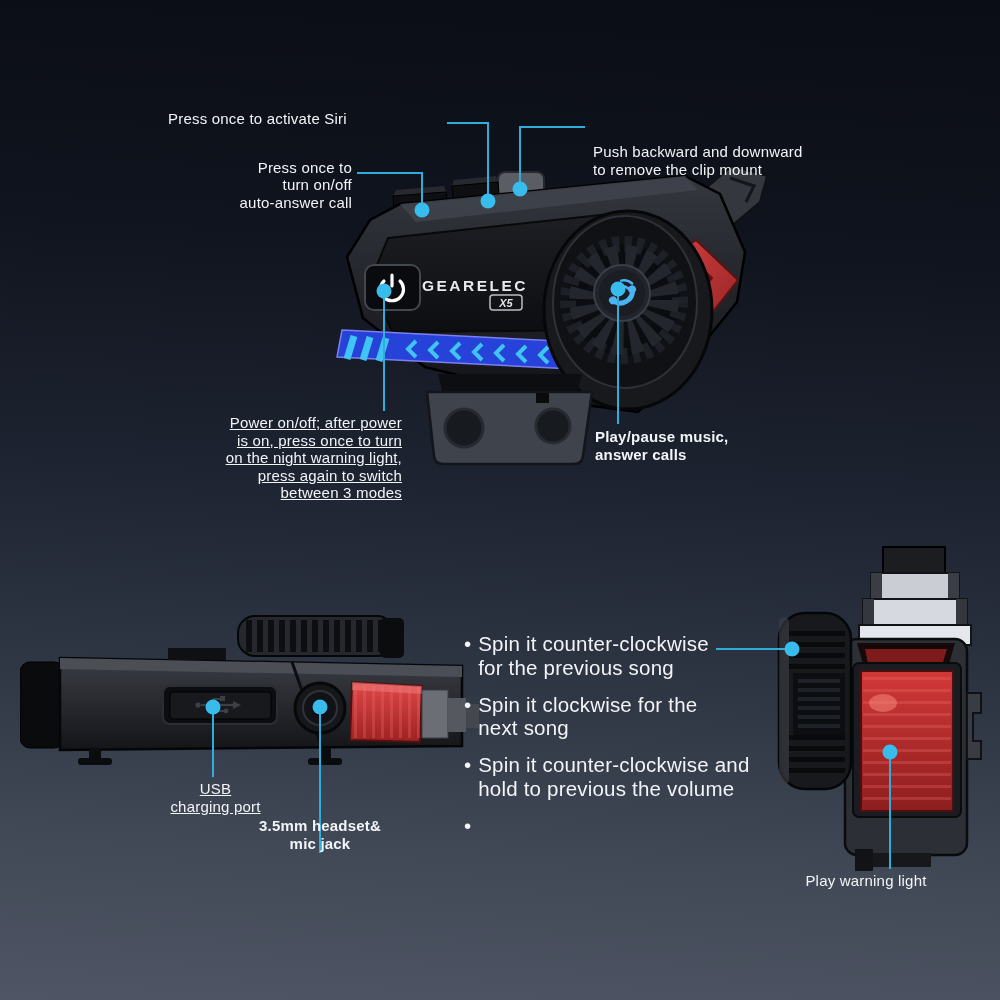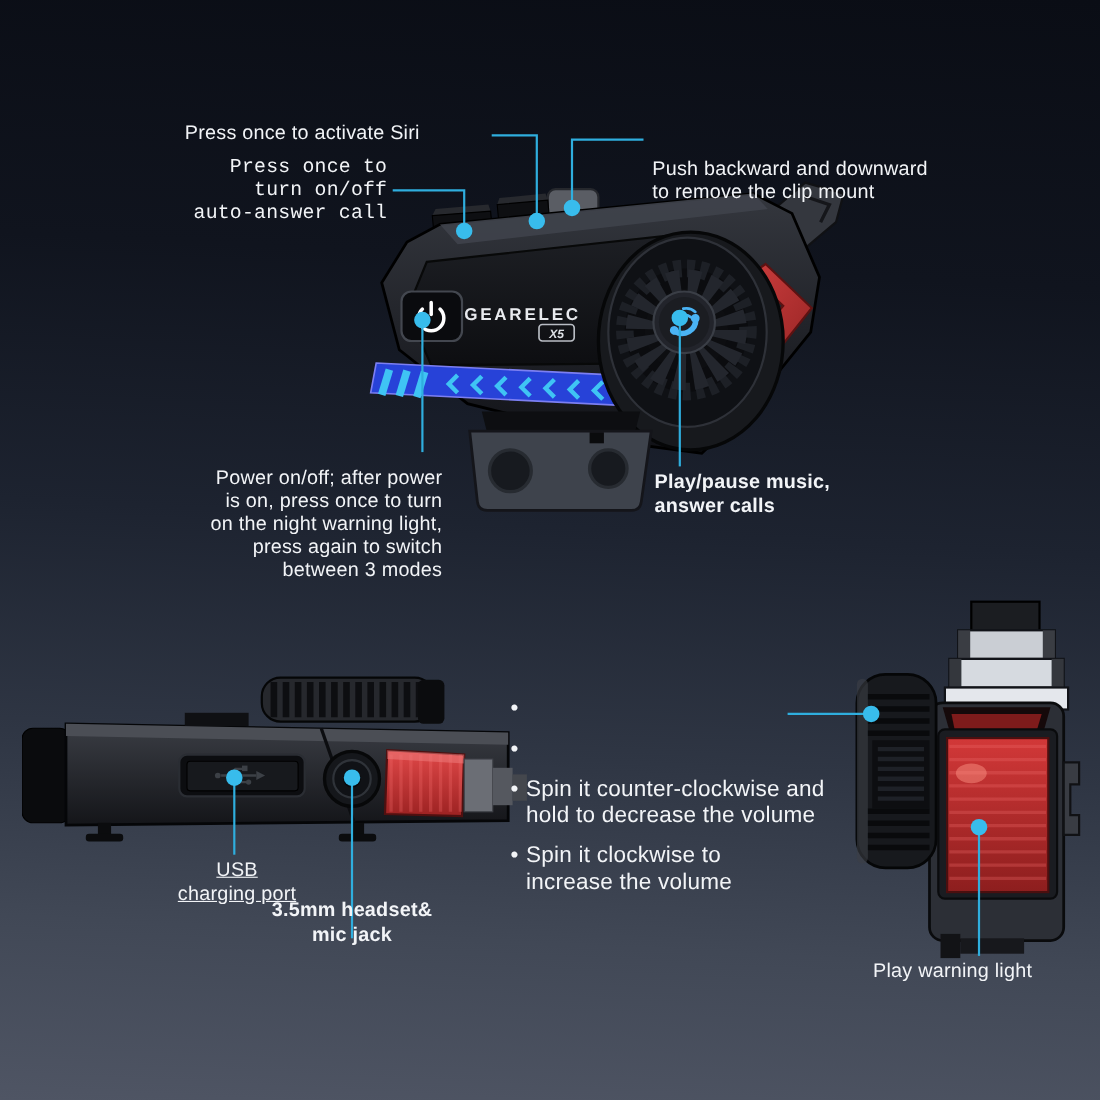--- a/index.html
+++ b/index.html
@@ -6,27 +6,27 @@
   body{
     width:1000px;height:1000px;position:relative;overflow:hidden;
     background:linear-gradient(183deg,#0a0d15 0%,#10141e 25%,#1d2330 48%,#2f3644 68%,#414856 84%,#4f5564 100%);
     font-family:"Liberation Sans","DejaVu Sans",sans-serif;color:#f2f4f7;
   }
   .dev{position:absolute;}
   #main-unit{left:330px;top:160px;}
   #bottom-view{left:20px;top:600px;}
   #side-view{left:765px;top:545px;}
   #leaders{position:absolute;left:0;top:0;z-index:5;}
-  .callout{position:absolute;z-index:6;font-size:18px;line-height:1.18;white-space:pre-line;letter-spacing:.2px;}
+  .callout{position:absolute;z-index:6;font-size:15px;line-height:1.18;white-space:pre-line;letter-spacing:.2px;}
   .ra{text-align:right;}
   .ca{text-align:center;}
   #co-siri{left:168px;top:110px;width:290px;}
   #co-clip{left:593px;top:103px;width:335px;margin-top:40px;}
-  #co-auto{left:130px;top:142px;width:222px;line-height:1.16;font-family:Liberation Mono, monospace;}
-  #co-power{left:96px;top:424px;width:306px;line-height:1.17;}
+  #co-auto{left:130px;top:159px;width:222px;line-height:1.16;}
+  #co-power{left:96px;top:414px;width:306px;line-height:1.17;text-decoration:underline;}
   #co-play{left:595px;top:428px;width:285px;font-weight:bold;}
   #co-usb{left:113px;top:780px;width:205px;line-height:1.2;text-decoration:underline;}
   #co-jack{left:206px;top:817px;width:228px;line-height:1.2;font-weight:bold;}
   #co-night{left:745px;top:872px;width:242px;}
   #dial-list{position:absolute;left:464px;top:632px;width:315px;z-index:6;font-size:20.5px;line-height:1.16;}
   .dial-item{display:flex;gap:7px;margin-bottom:13px;}
   .dial-item .txt{white-space:pre-line;letter-spacing:.2px;}
 </style>
 </head>
 <body>
@@ -273,27 +273,29 @@
 answer calls</div>
 <div id="co-usb" class="callout ca">USB
 charging port</div>
 <div id="co-jack" class="callout ca">3.5mm headset&amp;
 mic jack</div>
 <div id="co-night" class="callout ca">Play warning light</div>
 
 <div id="dial-list">
   <div class="dial-item">
     <span class="blt">•</span>
+    <span class="txt">Spin it counter-clockwise
+for the previous song</span>
+  </div>
+  <div class="dial-item">
+    <span class="blt">•</span>
+    <span class="txt">Spin it clockwise for the
+next song</span>
+  </div>
+  <div class="dial-item">
+    <span class="blt">•</span>
+    <span class="txt">Spin it counter-clockwise and
+hold to previous the volume</span>
   </div>
   <div class="dial-item">
     <span class="blt">•</span>
   </div>
-  <div class="dial-item">
-    <span class="blt">•</span>
-    <span class="txt">Spin it counter-clockwise and
-hold to decrease the volume</span>
-  </div>
-  <div class="dial-item">
-    <span class="blt">•</span>
-    <span class="txt">Spin it clockwise to
-increase the volume</span>
-  </div>
 </div>
 
 </body></html>

